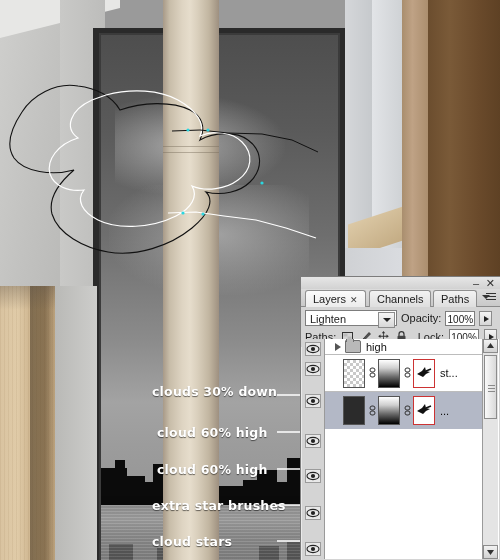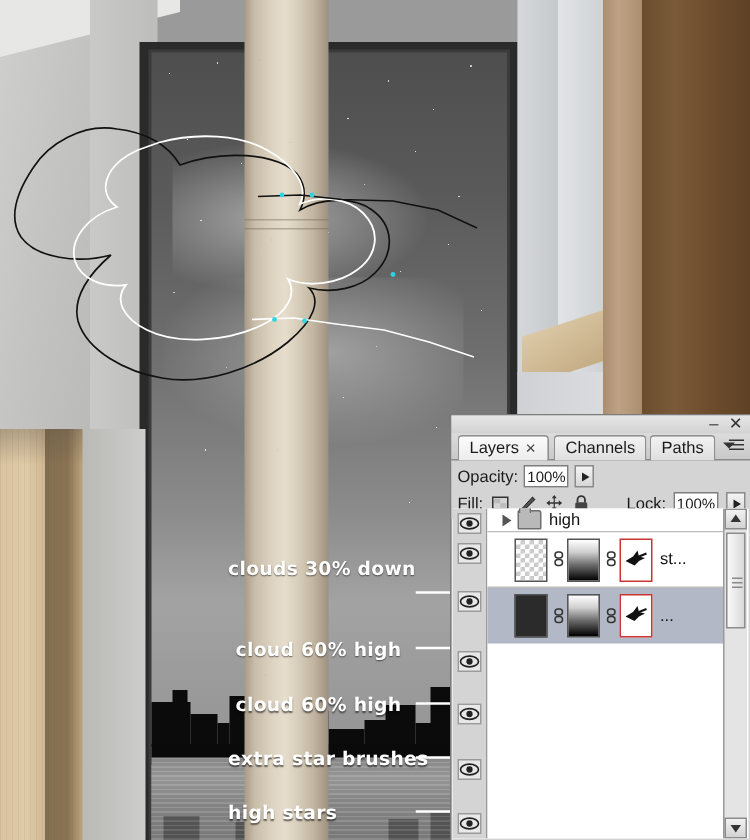--- a/index.html
+++ b/index.html
@@ -270,41 +270,41 @@
       <path d="M172 131 L200 130 L228 133 L262 134 L292 140 L318 152" fill="none" stroke="#111" stroke-width="1"></path>
       <path d="M168 213 L196 212 L224 216 L256 220 L286 228 L316 238" fill="none" stroke="#fff" stroke-width="1.1"></path>
       <circle cx="188" cy="130" r="1.6" fill="#2bd6e0"></circle>
       <circle cx="208" cy="130" r="1.6" fill="#2bd6e0"></circle>
       <circle cx="183" cy="213" r="1.6" fill="#2bd6e0"></circle>
       <circle cx="203" cy="214" r="1.6" fill="#2bd6e0"></circle>
       <circle cx="262" cy="183" r="1.6" fill="#2bd6e0"></circle>
     </svg>
 
     <div>
-      <div class="anno" style="left:152px;top:371px">clouds 30% down</div>
+      <div class="anno" style="left:152px;top:384px">clouds 30% down</div>
       <svg class="arrow" style="left:277px;top:390px;width:46px" width="46" height="10">
           <line x1="0" y1="5" x2="40" y2="5" stroke="#fff" stroke-width="1.6"></line>
           <polygon points="46,5 38,1.5 38,8.5" fill="#fff"></polygon>
         </svg>
       <div class="anno" style="left:157px;top:425px">cloud 60% high</div>
       <svg class="arrow" style="left:277px;top:427px;width:46px" width="46" height="10">
           <line x1="0" y1="5" x2="40" y2="5" stroke="#fff" stroke-width="1.6"></line>
           <polygon points="46,5 38,1.5 38,8.5" fill="#fff"></polygon>
         </svg>
       <div class="anno" style="left:157px;top:462px">cloud 60% high</div>
       <svg class="arrow" style="left:277px;top:464px;width:46px" width="46" height="10">
           <line x1="0" y1="5" x2="40" y2="5" stroke="#fff" stroke-width="1.6"></line>
           <polygon points="46,5 38,1.5 38,8.5" fill="#fff"></polygon>
         </svg>
       <div class="anno" style="left:152px;top:498px">extra star brushes</div>
       <svg class="arrow" style="left:277px;top:500px;width:46px" width="46" height="10">
           <line x1="0" y1="5" x2="40" y2="5" stroke="#fff" stroke-width="1.6"></line>
           <polygon points="46,5 38,1.5 38,8.5" fill="#fff"></polygon>
         </svg>
-      <div class="anno" style="left:152px;top:534px">high stars</div>
+      <div class="anno" style="left:152px;top:534px">cloud stars</div>
       <svg class="arrow" style="left:277px;top:536px;width:46px" width="46" height="10">
           <line x1="0" y1="5" x2="40" y2="5" stroke="#fff" stroke-width="1.6"></line>
           <polygon points="46,5 38,1.5 38,8.5" fill="#fff"></polygon>
         </svg>
     </div>
   </div>
 
   <div class="panel">
 
     <div class="panel-top">
@@ -324,27 +324,31 @@
       </div>
       <div class="panel-menu">
         <span class="tri"></span>
           <i></i>
           <i></i>
           <i></i>
       </div>
     </div>
 
     <div class="row-mode">
+      <div class="sel">
+        <span>Lighten</span>
+        <span class="cv"></span>
+      </div>
       <span class="lbl">Opacity:</span>
       <span class="numbox">100%</span>
       <span class="spin"></span>
     </div>
 
     <div class="row-lock">
-      <span class="lbl">Fill:</span>
+      <span class="lbl">Paths:</span>
       <span class="lock-ico">
         <svg width="13" height="13">
             <rect x="1.5" y="2.5" width="10" height="8" fill="none" stroke="#333"></rect>
             <rect x="2.5" y="3.5" width="4" height="3" fill="#bbb"></rect>
             <rect x="6.5" y="6.5" width="4" height="3" fill="#bbb"></rect>
           </svg>
       </span>
       <span class="lock-ico">
         <svg width="13" height="13">
             <path d="M2 11 L4 9 L10 2.5 L11.5 4 L5 10.5 Z" fill="#555" stroke="#222" stroke-width=".7"></path>

